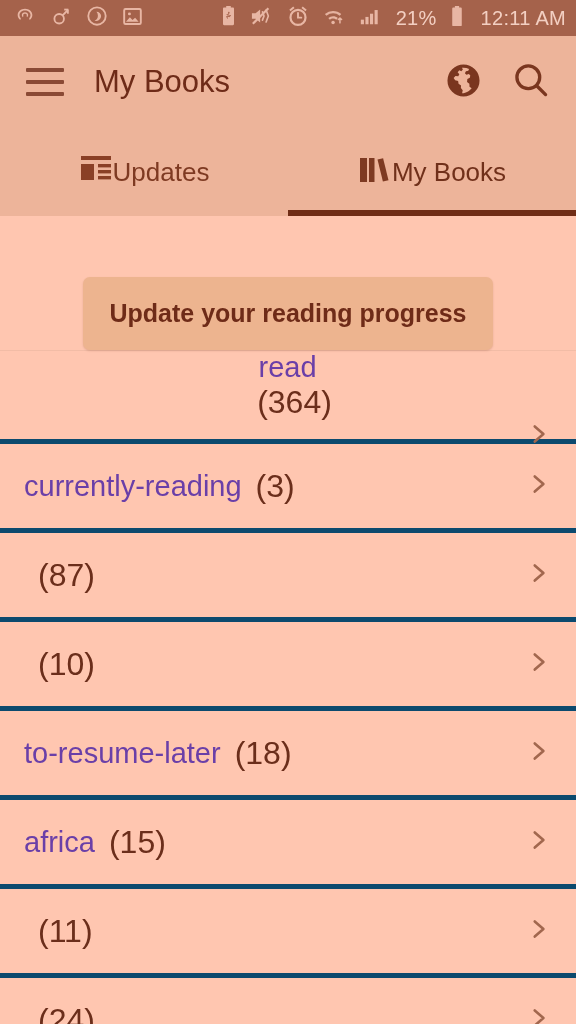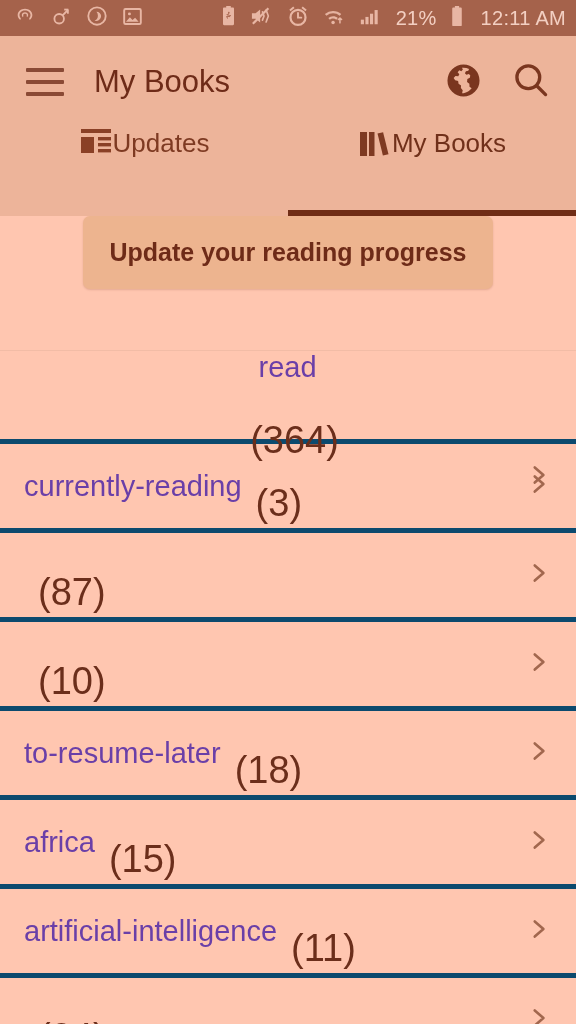--- a/index.html
+++ b/index.html
@@ -50,21 +50,21 @@
 
   
   .tabbar{
     height:88px; width:100%;
     background:#EDB49A;
     display:flex;
     position:relative;
   }
   .tab{
     flex:1 1 50%;
-    display:flex; justify-content:center;
+    display:flex; align-items:center; justify-content:center;
     gap:0;
     cursor:pointer;
     position:relative;
   }
   .tab-label{
     color:#7E3A22; font-size:26px; white-space:nowrap;
   }
   .tab.active .tab-label{ color:#70301A; }
   .tab-underline{
     position:absolute; left:0; right:0; bottom:0;
@@ -74,21 +74,21 @@
   
   .content{
     width:100%;
     height:calc(1024px - 36px - 92px - 88px);
     background:#FFC6B0;
     overflow:hidden;
     position:relative;
   }
   .progress-area{
     height:134px;
-    display:flex; align-items:flex-start; justify-content:center;
+    display:flex; align-items:flex-end; justify-content:center;
   }
   .progress-btn{
     background:#EDB48F;
     color:#6E2B18;
     font-size:25px; font-weight:bold;
     border:none;
     border-radius:7px;
     padding:22px 26px;
     cursor:pointer;
     box-shadow:0 1px 2px rgba(110,43,24,.18);
@@ -102,21 +102,21 @@
     padding:0 25px 0 24px;
     border-top:5px solid #0c4a6e;
     cursor:pointer;
     background:#FFC6B0;
   }
   .shelf-row:first-child{ border-top:1px solid #F2BCA6;flex-direction:column; }
   .shelf-name{
     color:#6A3FA8; font-size:29px; white-space:nowrap;
   }
   .shelf-count{
-    color:#6B2E1B; font-size:38px; margin-left:14px; white-space:nowrap;margin-top:35px;
+    color:#6B2E1B; font-size:32px; margin-left:14px; white-space:nowrap;
   }
   .chev{ margin-left:auto; }
 </style>
 </head>
 <body>
 
 <div class="statusbar">
   <div class="sb-left">
     <span class="sb-icon">
       <svg width="22" height="22" viewBox="0 0 24 24" fill="#E8B6A4">
@@ -303,21 +303,20 @@
       <span class="shelf-name">africa</span>
       <span class="shelf-count">(15)</span>
       <span class="chev">
         <svg width="26" height="26" viewBox="0 0 24 24" fill="none" stroke="#A2674E" stroke-width="2.4" stroke-linecap="round" stroke-linejoin="round">
             <polyline points="9,5 17,12 9,19"></polyline>
           </svg>
       </span>
     </div>
 
     <div class="shelf-row">
-      <span class="shelf-name">artificial-intelligence</span>
       <span class="shelf-count">(11)</span>
       <span class="chev">
         <svg width="26" height="26" viewBox="0 0 24 24" fill="none" stroke="#A2674E" stroke-width="2.4" stroke-linecap="round" stroke-linejoin="round">
             <polyline points="9,5 17,12 9,19"></polyline>
           </svg>
       </span>
     </div>
 
     <div class="shelf-row">
       <span class="shelf-name"></span>

